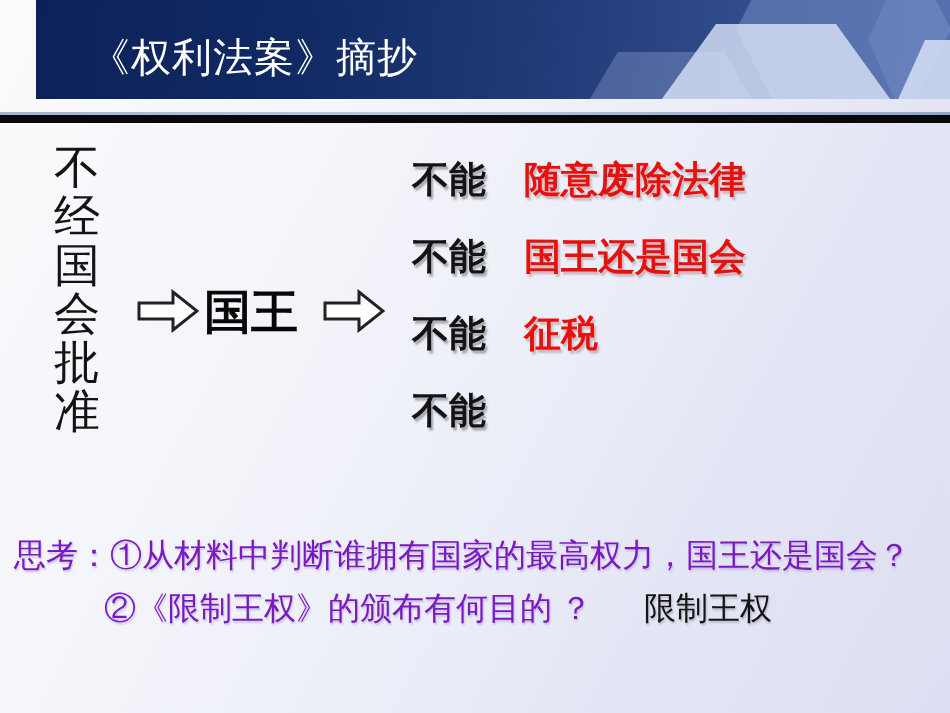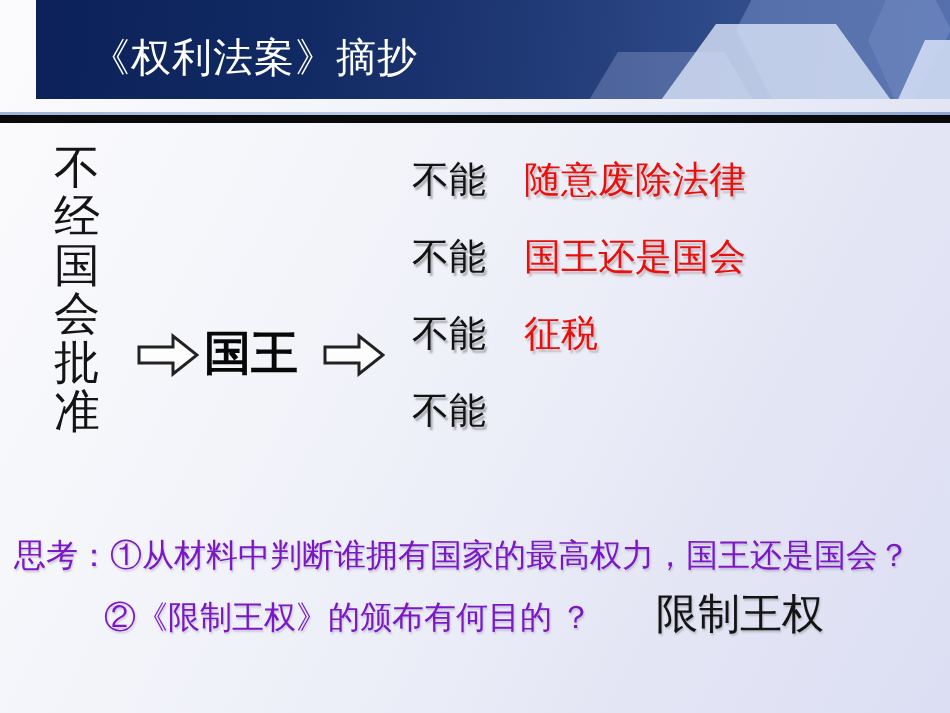--- a/index.html
+++ b/index.html
@@ -93,23 +93,23 @@
     color: #141414;
     text-align: center;
   }
   #vertical-clause .vchar {
     display: block;
   }
 
   
   #king-group {
     position: absolute;
-    left: 137px; top: 307px;
+    left: 137px; top: 289px;
     display: flex;
-    align-items: flex-end;
+    align-items: flex-start;
     height: 70px;
     font-family: Liberation Serif, serif;
   }
   .block-arrow {
     width: 62px; height: 44px;
     display: block;
   }
   .block-arrow polygon {
     fill: #fdfdfe;
     stroke: #222222;
@@ -137,25 +137,26 @@
     align-items: flex-start;
     white-space: nowrap;
   }
   .restriction-modal {
     font-size: 37px;
     line-height: 1.1;
     color: #131313;
     text-shadow: 2px 3px 2px rgba(110,110,115,0.55);
     flex: 0 0 auto;
     width: 112px;
+    font-weight: bold;
   }
   .restriction-action {
     font-size: 37px;
     line-height: 1.1;
-    font-weight: normal;
+    font-weight: bold;
     color: #e8100c;
     text-shadow: 2px 3px 2px rgba(150,120,125,0.45);
     flex: 0 0 auto;
   }
 
   
   #questions {
     position: absolute;
     left: 14px; top: 538px;
     width: 940px;
@@ -165,23 +166,23 @@
     font-size: 32px;
     line-height: 1.1;
     color: #7b18c4;
     text-shadow: 1px 2px 2px rgba(150,140,170,0.45);
   }
   #question-line-1 { margin-bottom: 18px; }
   #question-line-2 {
     padding-left: 90px;
   }
   #answer-text {
-    font-size: 42px;
+    font-size: 32px;
     color: #141414;
-    margin-left: 56px;
+    margin-left: 44px;
     text-shadow: 1px 2px 2px rgba(130,130,140,0.45);
   }
 </style>
 </head>
 <body>
 
 <div id="slide">
 
   <div id="header">
     <div class="hexdeco" id="hex-mid-3"></div>

